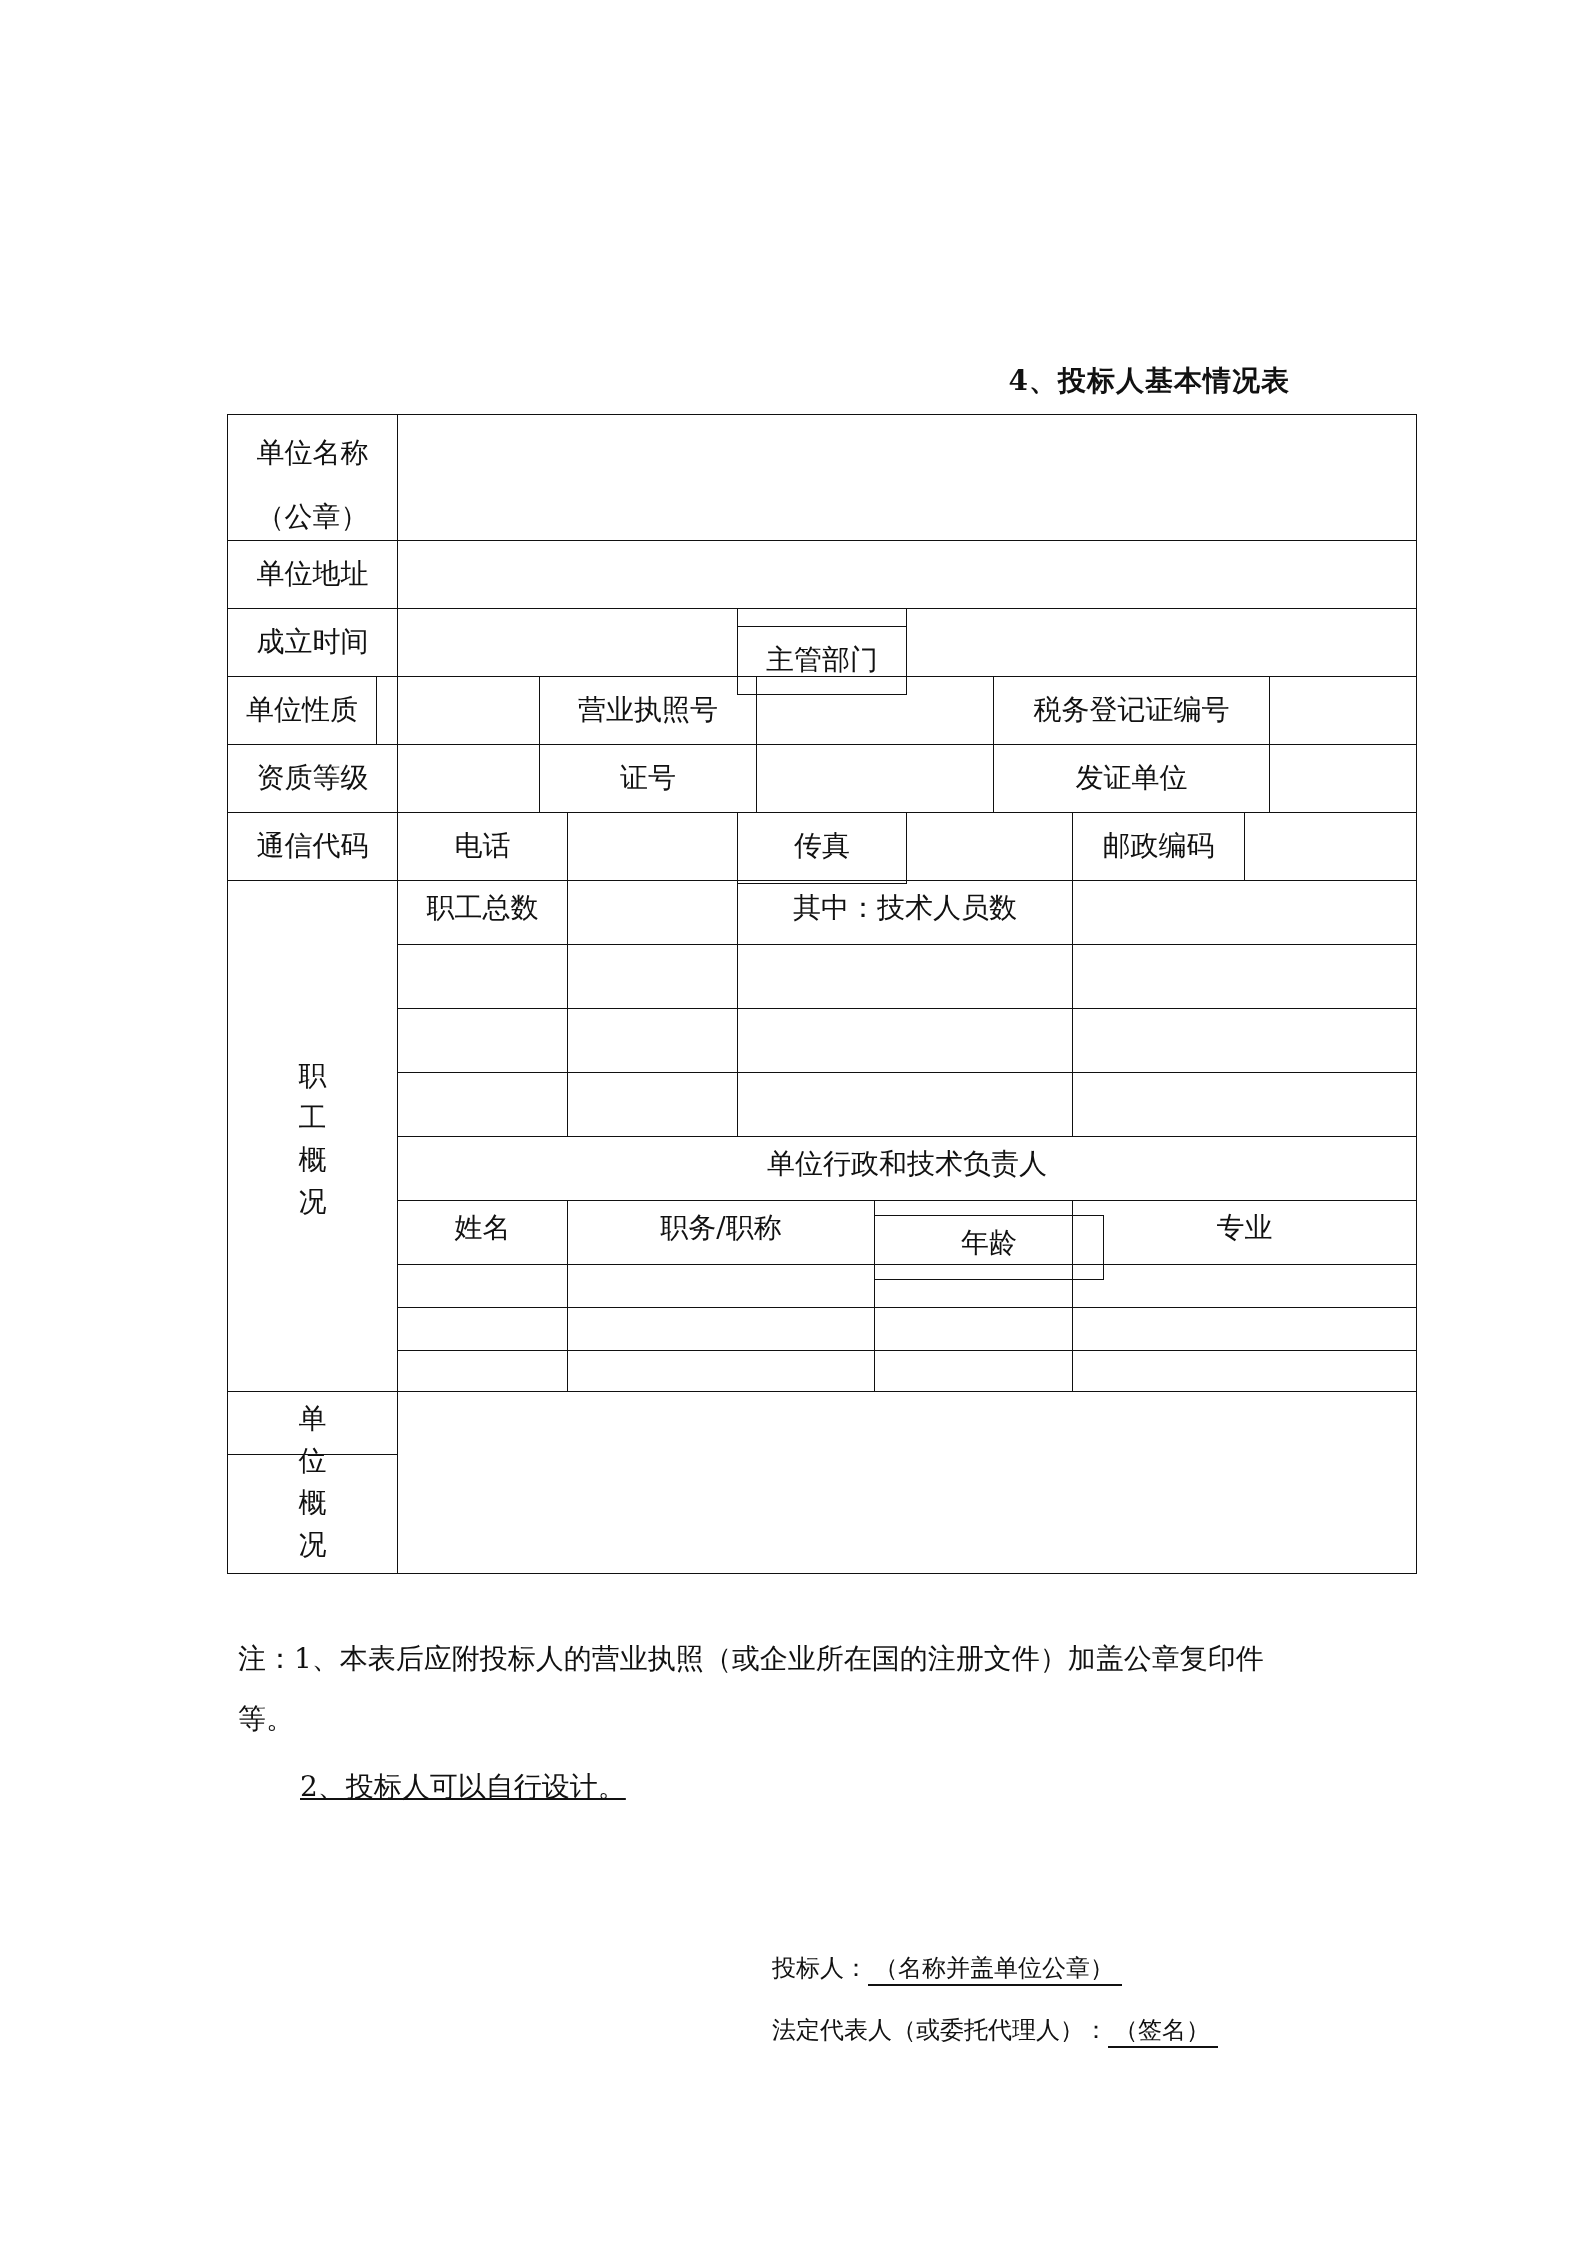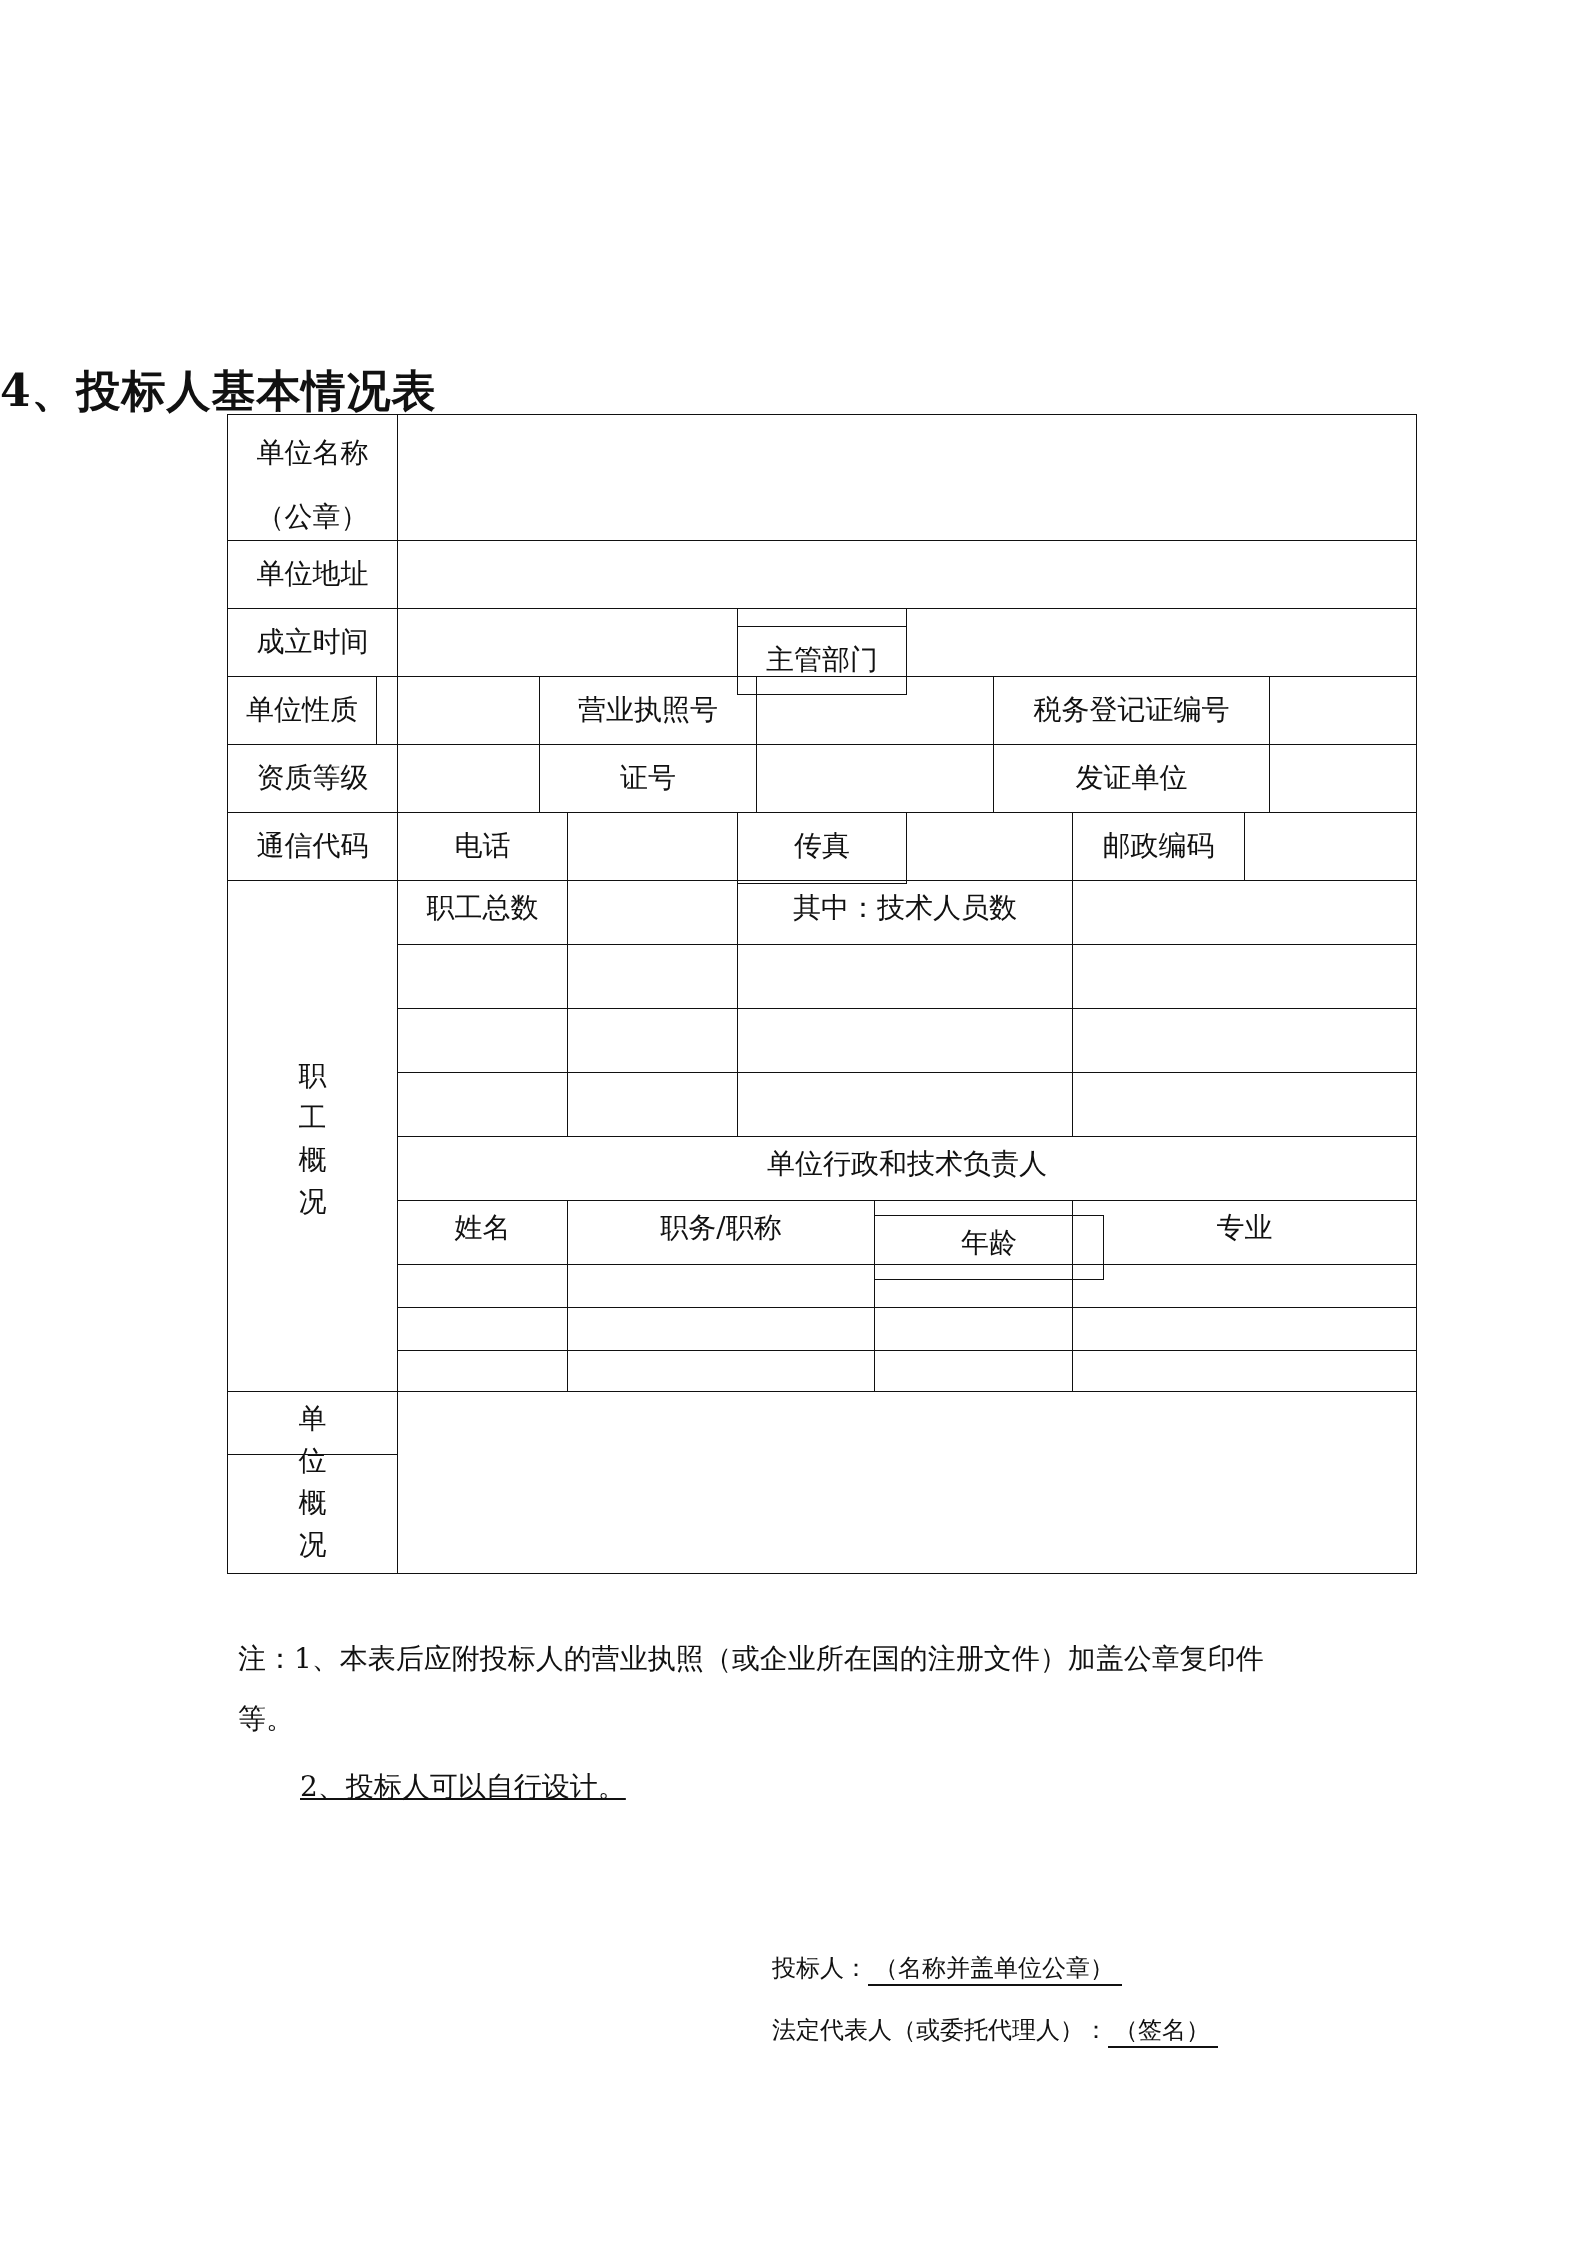--- a/index.html
+++ b/index.html
@@ -1,19 +1,19 @@
 <!DOCTYPE html>
 <html><head>
 <meta charset="utf-8">
 <style>
   html, body { margin:0; padding:0; background:#ffffff; }
   body { width:1587px; height:2245px; position:relative; overflow:hidden;
          font-family:"DejaVu Serif","Liberation Serif",serif; color:#111; }
-  .title { position:absolute; left:0; width:1290px; top:362px; text-align:left;
-           font-size:44px; font-weight:bold; letter-spacing:1px; }
+  .title { position:absolute; left:0; width:1290px; top:362px; text-align:right;
+           font-size:28px; font-weight:bold; letter-spacing:1px; }
   .tbl { position:absolute; left:0; top:0; width:1587px; height:2245px; }
   .cell { position:absolute; box-sizing:border-box; border:1.5px solid #111;
           margin-left:-1px; margin-top:-1px; font-size:28px; }
   .cell .txt { position:absolute; left:0; right:0; top:14px; text-align:center; white-space:nowrap; }
   .cell .vtxt { position:absolute; left:0; right:0; text-align:center; line-height:42px; }
   .note { position:absolute; font-size:28px; white-space:nowrap; }
   .sig { position:absolute; font-size:24px; white-space:nowrap; }
   .sig .fill { display:inline-block; border-bottom:2px solid #111; padding:0 8px 0 6px; }
 </style>
 </head>

